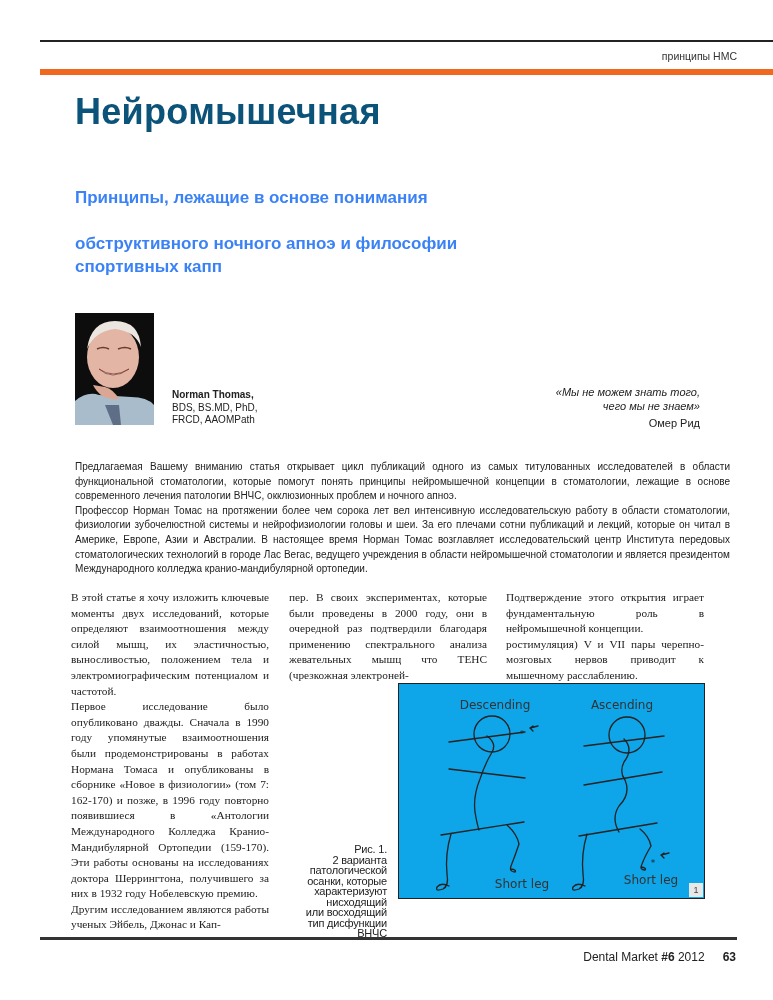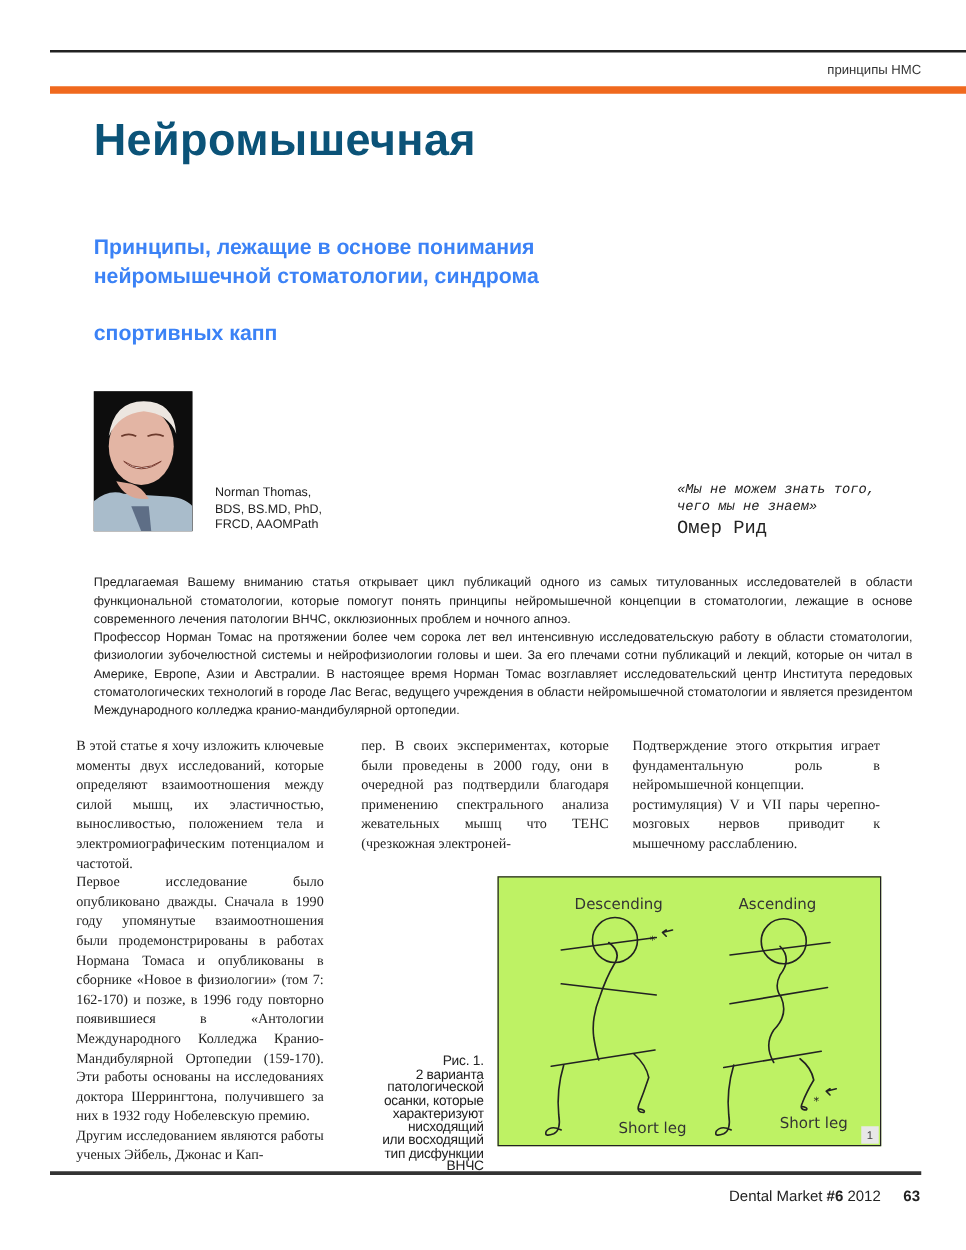--- a/index.html
+++ b/index.html
@@ -5,55 +5,55 @@
   html, body { margin: 0; padding: 0; background: #ffffff; }
   body { width: 773px; height: 1000px; position: relative; overflow: hidden; font-family: "Liberation Sans", sans-serif; color: #222; }
   .abs { position: absolute; }
   .rule-top { left: 40px; top: 40px; width: 733px; height: 2px; background: #222; }
   .section-tag { right: 36px; top: 50px; font-size: 10.5px; color: #333; font-family: "Liberation Sans", sans-serif; }
   .rule-orange { left: 40px; top: 69px; width: 733px; height: 6px; background: #f0691e; }
   .title { left: 75px; top: 90px; font-size: 36px; line-height: 44px; font-weight: bold; color: #0b5378; letter-spacing: 0.3px; margin: 0; }
   .subtitle { left: 75px; top: 186px; font-size: 17px; line-height: 23px; font-weight: bold; color: #3b82f6; margin: 0; width: 520px; }
   .photo { left: 75px; top: 313px; width: 79px; height: 112px; background: #111; overflow: hidden; }
   .author { left: 172px; top: 389px; font-size: 10px; line-height: 12.5px; color: #222; }
-  .author .name { font-weight: normal; }
-  .quote { right: 73px; top: 385px; font-family: Liberation Mono, monospace; font-size: 11px; line-height: 14px; color: #222; }
+  .author .name { font-weight: bold; }
+  .quote { right: 73px; top: 385px; text-align: right; font-family: Liberation Sans, sans-serif; font-size: 11px; line-height: 14px; color: #222; }
   .quote .q { font-style: italic; }
-  .quote .by { margin-top: 3px; font-size: 15px; }
+  .quote .by { margin-top: 3px; font-size: 11px; }
   .intro { left: 75px; top: 460px; width: 655px; font-size: 10px; line-height: 14.6px; color: #222; text-align: justify; }
   .intro p { margin: 0; }
   .col { top: 590px; width: 198px; font-family: "Liberation Serif", serif; font-size: 11.3px; line-height: 15.6px; color: #222; text-align: justify; hyphens: auto; }
   .col p { margin: 0; }
-  .col1 { left: 61px; }
+  .col1 { left: 71px; }
   .col2 { left: 289px; }
   .col3 { left: 506px; }
   .caption { left: 305px; top: 812px; width: 82px; text-align: right; font-size: 11px; line-height: 10.5px; color: #222; font-family: "Liberation Sans", sans-serif; letter-spacing: -0.2px; margin-top: 32px; }
-  .figure { left: 398px; top: 701px; width: 305px; height: 214px; border: 1.2px solid #222; background: #bef264; }
+  .figure { left: 398px; top: 683px; width: 305px; height: 214px; border: 1.2px solid #222; background: #0ea5e9; }
   .fig-num { right: 1px; bottom: 1px; width: 14px; height: 14px; background: #e8e8e8; font-size: 9px; text-align: center; line-height: 14px; color: #444; }
   .rule-bottom { left: 40px; top: 937px; width: 697px; height: 3px; background: #333; }
   .footer { right: 37px; top: 950px; font-size: 12px; color: #222; }
   .footer .issue { font-weight: bold; }
   .footer .page { font-weight: bold; margin-left: 18px; text-align: right; }
   svg text { font-family: "DejaVu Sans", sans-serif; }
 </style>
 </head>
 <body>
 
 <div class="abs rule-top"></div>
 <div class="abs section-tag">принципы НМС</div>
 <div class="abs rule-orange"></div>
 
 <h1 class="abs title">
   <span>Нейромышечная</span><br>
 </h1>
 
 <h2 class="abs subtitle">
   <span>Принципы, лежащие в основе понимания</span><br>
-  <span>нейромышечной  стоматологии, синдрома</span><br>
   <br>
+  <span>обструктивного ночного апноэ и философии</span><br>
   <span>спортивных капп</span>
 </h2>
 
 <div class="abs photo">
   <svg width="79" height="112" viewBox="0 0 79 112">
     <rect width="79" height="112" fill="#0d0d0d"></rect>
     <path d="M0 112 L0 88 Q12 78 24 82 L56 84 Q72 84 79 92 L79 112 Z" fill="#a9bccb"></path>
     <path d="M30 92 L38 112 L46 112 L44 92 Z" fill="#5e6e86"></path>
     <ellipse cx="38" cy="44" rx="26" ry="31" fill="#e3b5a4"></ellipse>
     <path d="M12 36 Q16 8 40 8 Q64 8 66 34 Q60 18 40 16 Q20 18 12 36 Z" fill="#ece6e0"></path>

